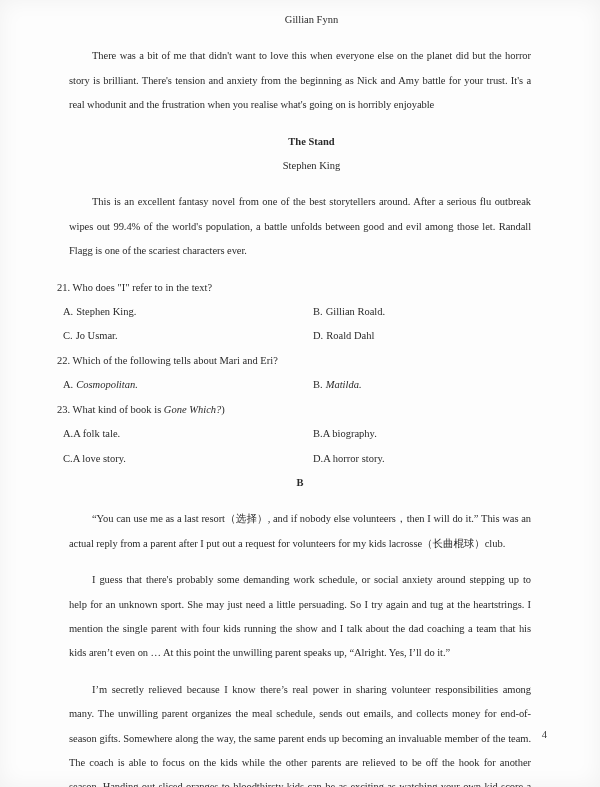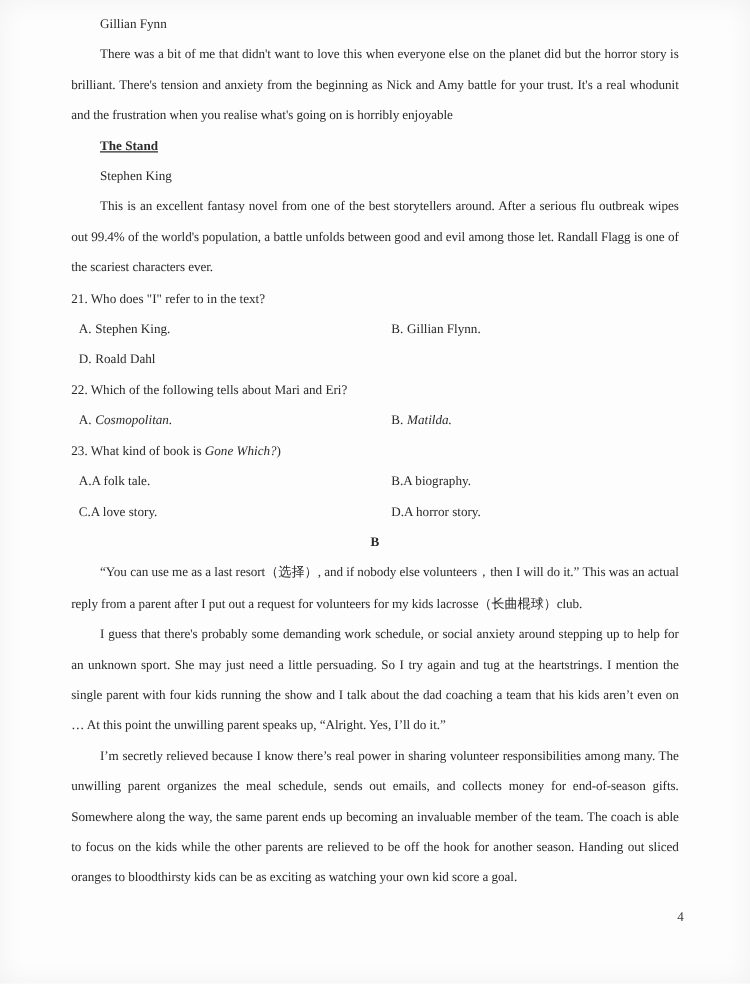--- a/index.html
+++ b/index.html
@@ -12,27 +12,27 @@
     box-shadow: inset 0 0 22px rgba(0,0,0,0.05);
     color: #2a2a2a;
     font-family: "Liberation Serif", "DejaVu Serif", serif;
     font-size: 10.5px;
     padding: 8px 57px 0 57px;
     overflow: hidden;
   }
   .ln { line-height: 24.4px; margin: 0; }
   .para {
     line-height: 24.4px;
-    margin: 0;
+    margin: 12px;
     text-align: justify;
     text-indent: 23px;
     letter-spacing: -0.05px;
   }
-  .indented { text-indent: 23px; }
-  .b  { font-weight: bold; text-decoration: underline; }
+  .indented { text-indent: 23px; text-align: center; }
+  .b  { font-weight: bold; }
   .it { font-style: italic; }
   .question { line-height: 24.4px; margin: 0; }
   .opt-row {
     display: grid;
     grid-template-columns: 250px 1fr;
     line-height: 24.4px;
     padding-left: 6px;
   }
   .opt-text { margin-left: 3px; }
   .opt.tight .opt-text { margin-left: 0; text-align: right; }
@@ -62,24 +62,27 @@
   <p class="ln indented b">The Stand</p>
   <p class="ln indented">Stephen King</p>
   <p class="para">This is an excellent fantasy novel from one of the best storytellers around. After a serious flu outbreak wipes out 99.4% of the world's population, a battle unfolds between good and evil among those let. Randall Flagg is one of the scariest characters ever.</p>
 
   <p class="question">21. Who does "I" refer to in the text?</p>
   <div class="opt-row">
     <div class="opt">
       <span class="opt-label">A.</span><span class="opt-text">Stephen King.</span>
     </div>
     <div class="opt">
-      <span class="opt-label">B.</span><span class="opt-text">Gillian Flynn.</span>
+      <span class="opt-label">B.</span><span class="opt-text">Gillian Roald.</span>
     </div>
   </div>
   <div class="opt-row">
+    <div class="opt">
+      <span class="opt-label">C.</span><span class="opt-text">Jo Usmar.</span>
+    </div>
     <div class="opt">
       <span class="opt-label">D.</span><span class="opt-text">Roald Dahl</span>
     </div>
   </div>
 
   <p class="question">22. Which of the following tells about Mari and Eri?</p>
   <div class="opt-row">
     <div class="opt">
       <span class="opt-label">A.</span><span class="opt-text it">Cosmopolitan.</span>
     </div>

